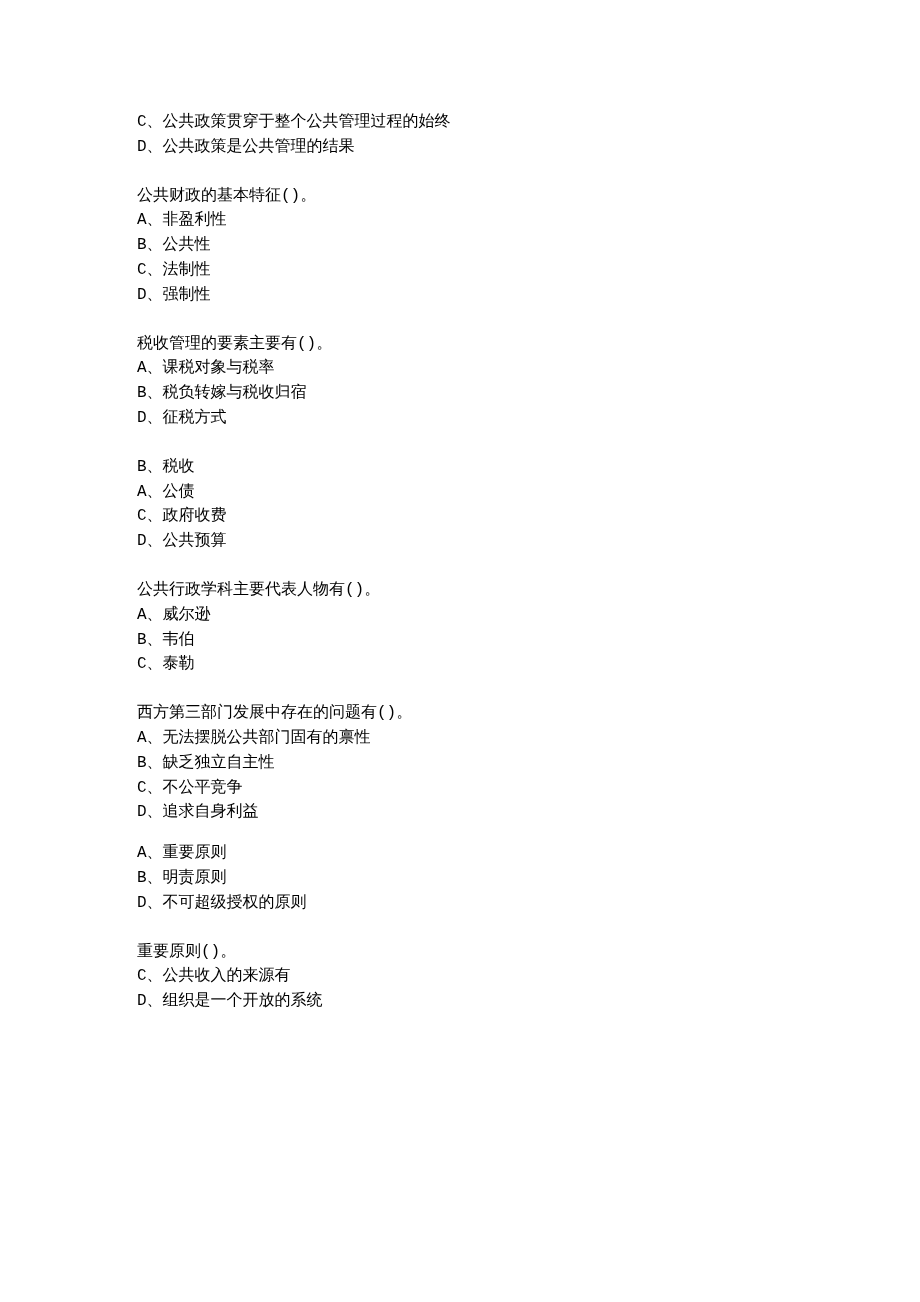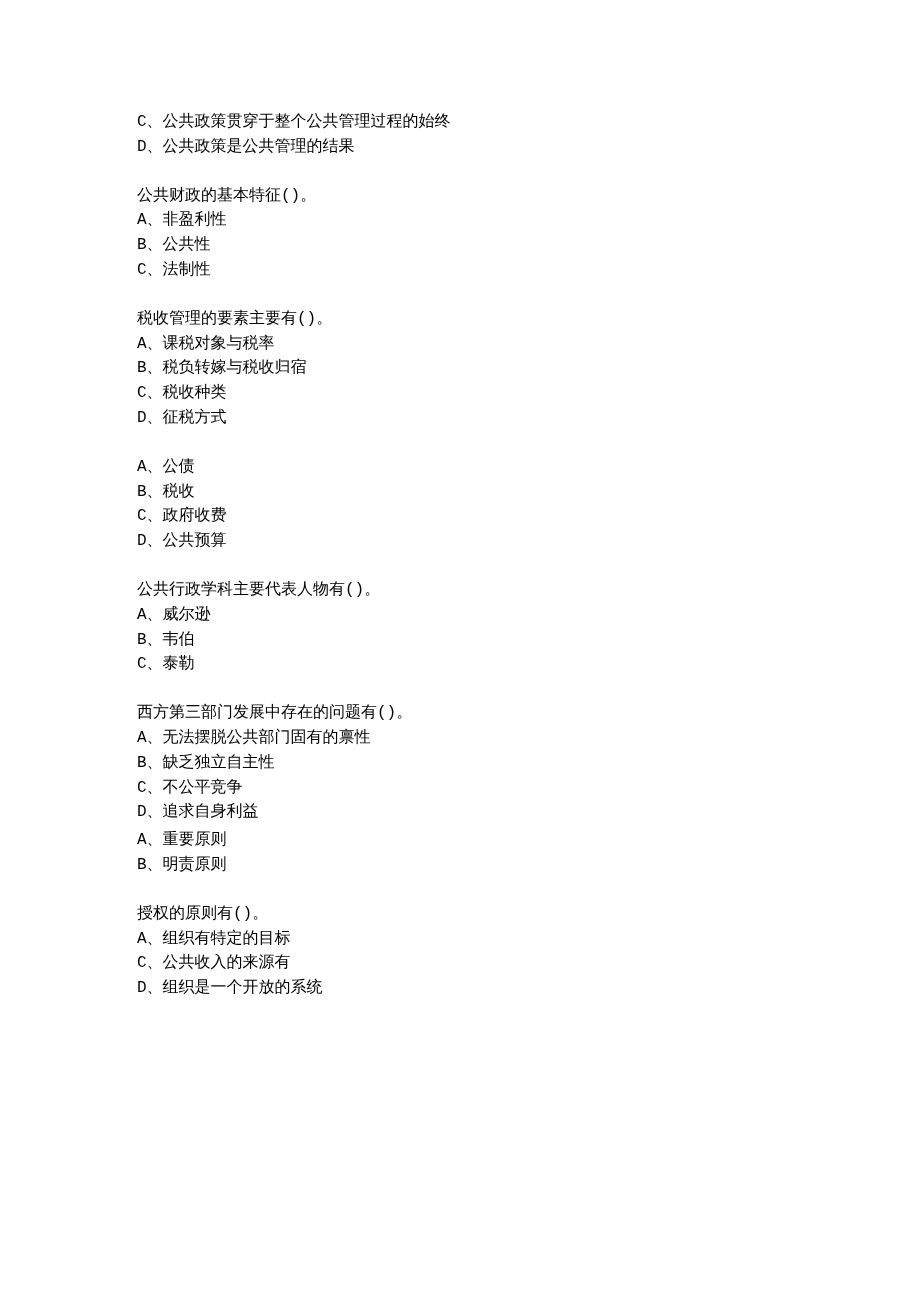--- a/index.html
+++ b/index.html
@@ -14,52 +14,52 @@
       font-size: 16px;
       color: #000000;
       line-height: 1.55;
       width: 920px;
       padding: 110px 137px 60px 137px;
     }
     .question-block {
       margin-bottom: 24px;
     }
     .question-block.tight {
-      margin-bottom: 3px;
+      margin-bottom: 16px;
     }
     .line {
       display: block;
     }
   </style>
 </head>
 <body>
 
 <div class="question-block">
   <span class="line">C、公共政策贯穿于整个公共管理过程的始终</span>
   <span class="line">D、公共政策是公共管理的结果</span>
 </div>
 
 <div class="question-block">
   <span class="line">公共财政的基本特征()。</span>
   <span class="line">A、非盈利性</span>
   <span class="line">B、公共性</span>
   <span class="line">C、法制性</span>
+  <span class="line">D、强制性</span>
 </div>
 
 <div class="question-block">
   <span class="line">税收管理的要素主要有()。</span>
   <span class="line">A、课税对象与税率</span>
   <span class="line">B、税负转嫁与税收归宿</span>
-  <span class="line">C、税收种类</span>
   <span class="line">D、征税方式</span>
 </div>
 
 <div class="question-block">
+  <span class="line">B、税收</span>
   <span class="line">A、公债</span>
-  <span class="line">B、税收</span>
   <span class="line">C、政府收费</span>
   <span class="line">D、公共预算</span>
 </div>
 
 <div class="question-block">
   <span class="line">公共行政学科主要代表人物有()。</span>
   <span class="line">A、威尔逊</span>
   <span class="line">B、韦伯</span>
   <span class="line">C、泰勒</span>
 </div>
@@ -68,20 +68,20 @@
   <span class="line">西方第三部门发展中存在的问题有()。</span>
   <span class="line">A、无法摆脱公共部门固有的禀性</span>
   <span class="line">B、缺乏独立自主性</span>
   <span class="line">C、不公平竞争</span>
   <span class="line">D、追求自身利益</span>
 </div>
 
 <div class="question-block">
   <span class="line">A、重要原则</span>
   <span class="line">B、明责原则</span>
+  <span class="line">D、不可超级授权的原则</span>
 </div>
 
 <div class="question-block">
-  <span class="line">授权的原则有()。</span>
-  <span class="line">A、组织有特定的目标</span>
+  <span class="line">重要原则()。</span>
   <span class="line">C、公共收入的来源有</span>
   <span class="line">D、组织是一个开放的系统</span>
 </div>
 
 </body></html>

